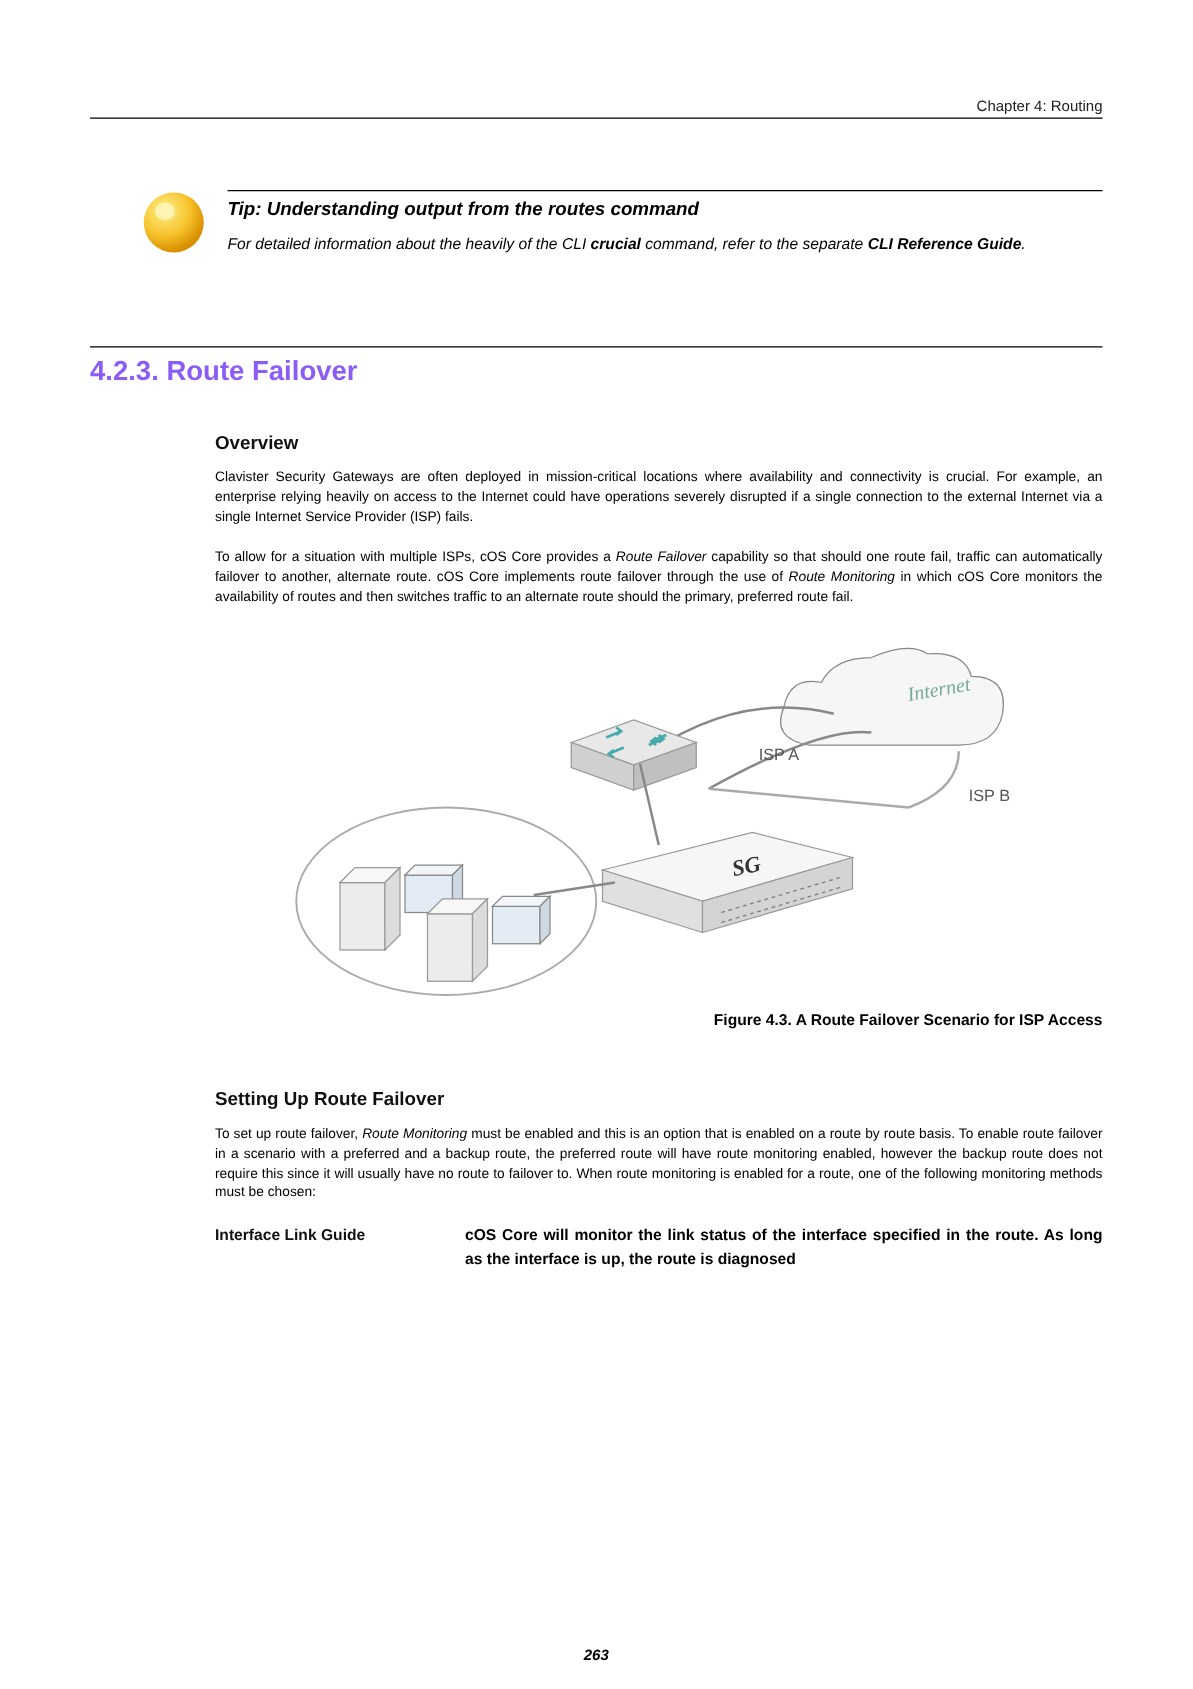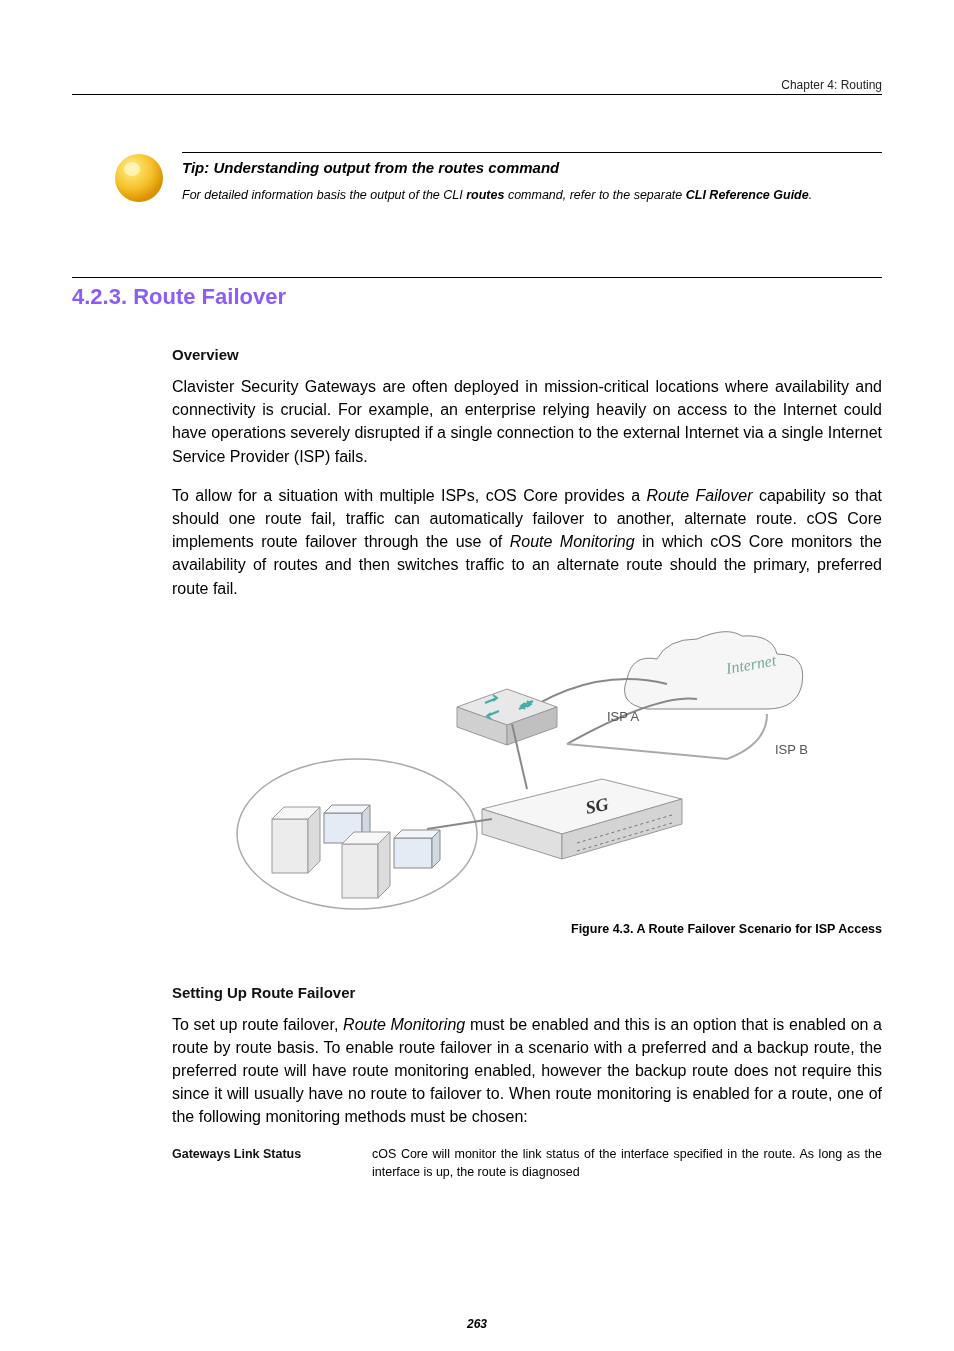--- a/index.html
+++ b/index.html
@@ -75,21 +75,21 @@
   .content-inner {
     margin-left: 100px;
   }
   .subhead {
     font-weight: bold;
     font-size: 15px;
     margin-bottom: 12px;
     color: #111;
   }
   .para {
-    font-size: 16px;
+    font-size: 11px;
     text-align: justify;
     line-height: 1.45;
     margin-bottom: 16px;
   }
   .italic-inline { font-style: italic; }
   .figure {
     margin: 24px auto 6px auto;
     width: 600px;
     height: 290px;
   }
@@ -106,20 +106,21 @@
   .defrow { display: flex; }
   .defterm {
     width: 200px;
     flex-shrink: 0;
     font-weight: bold;
     color: #111;
   }
   .defdesc {
     flex: 1;
     text-align: justify;
+    font-weight: bold;
   }
   .page-num {
     position: absolute;
     bottom: 42px;
     left: 0;
     right: 0;
     text-align: center;
     font-size: 12px;
     font-style: italic;
     font-weight: bold;
@@ -147,21 +148,21 @@
           </radialGradient>
         </defs>
         <circle cx="27" cy="27" r="24" fill="url(#g1)"></circle>
         <ellipse cx="20" cy="18" rx="8" ry="7" fill="#fff6c0" opacity="0.8"></ellipse>
       </svg>
     </div>
     <div class="tip-content">
       <div class="tip-divider-top"></div>
       <div class="tip-title">Tip: Understanding output from the routes command</div>
       <div class="tip-body">
-        <span>For detailed information basis the output of the CLI </span><span class="routes-cmd">routes</span><span> command, refer to the separate </span><span class="cli-guide">CLI Reference Guide</span><span>.</span>
+        <span>For detailed information about the heavily of the CLI </span><span class="routes-cmd">crucial</span><span> command, refer to the separate </span><span class="cli-guide">CLI Reference Guide</span><span>.</span>
       </div>
     </div>
   </div>
 
   <hr class="section-hr">
   <div class="section-title">
     <span>4.2.3.</span>
     <span>Route Failover</span>
   </div>
 
@@ -236,21 +237,21 @@
 
     <div class="figure-caption">Figure 4.3. A Route Failover Scenario for ISP Access</div>
 
     <div class="subhead">Setting Up Route Failover</div>
     <div class="para">
       <span>To set up route failover, </span><span class="italic-inline">Route Monitoring</span><span> must be enabled and this is an option that is enabled on a route by route basis. To enable route failover in a scenario with a preferred and a backup route, the preferred route will have route monitoring enabled, however the backup route does not require this since it will usually have no route to failover to. When route monitoring is enabled for a route, one of the following monitoring methods must be chosen:</span>
     </div>
 
     <div class="deflist">
       <div class="defrow">
-        <div class="defterm">Gateways Link Status</div>
+        <div class="defterm">Interface Link Guide</div>
         <div class="defdesc">cOS Core will monitor the link status of the interface specified in the route. As long as the interface is up, the route is diagnosed</div>
       </div>
     </div>
 
   </div>
 
   <div class="page-num">263</div>
 
 </div>
 

